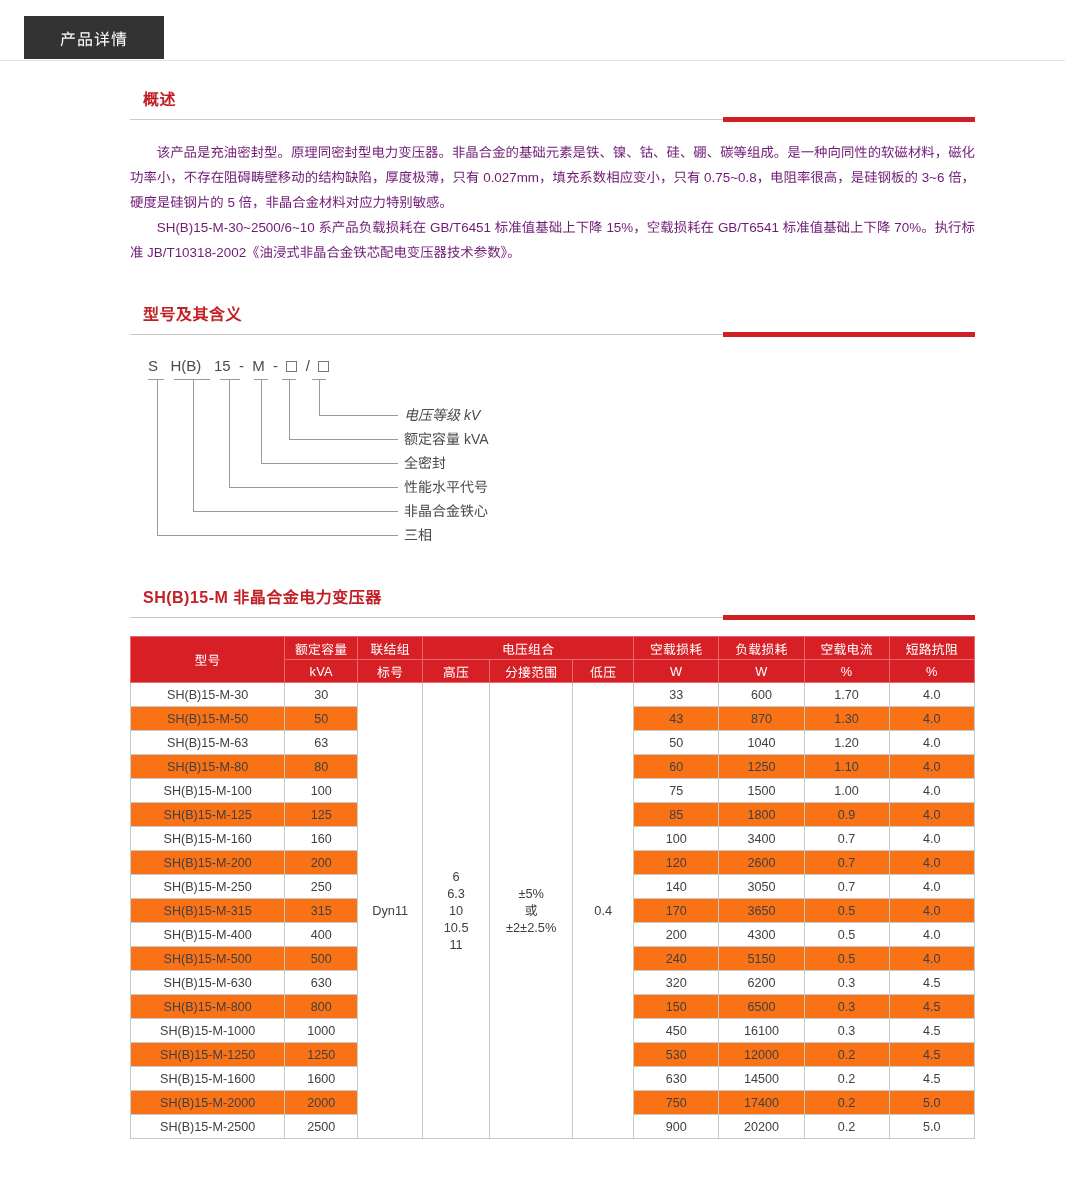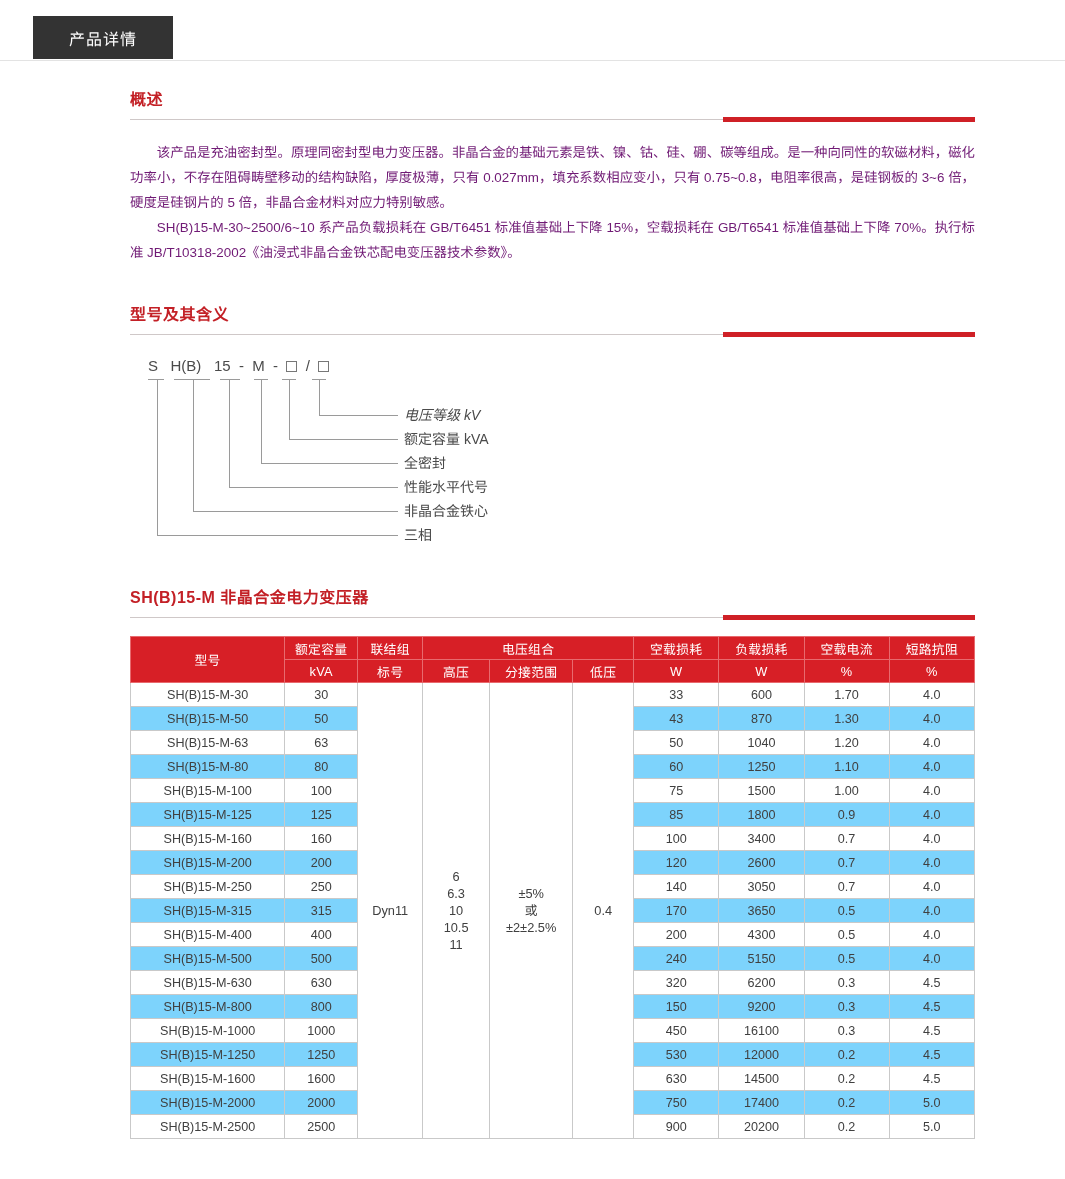--- a/index.html
+++ b/index.html
@@ -28,21 +28,21 @@
   .topbar-rule {
     position: absolute;
     left: 0;
     top: 60px;
     width: 1065px;
     height: 1px;
     background: #e3e3e3;
   }
   .tab-active {
     position: absolute;
-    left: 33px;
+    left: 24px;
     top: 16px;
     width: 140px;
     height: 43px;
     background: #333333;
     color: #ffffff;
     font-size: 16px;
     letter-spacing: 1px;
     display: flex;
     align-items: center;
     justify-content: center;
@@ -52,21 +52,21 @@
   .section {
     position: absolute;
     left: 130px;
     width: 845px;
   }
   .sec-title {
     font-size: 16px;
     font-weight: bold;
     color: #c32026;
     letter-spacing: 0.5px;
-    margin: 0 0 7px 0;
+    margin: 0 0 7px 13px;
     line-height: 20px;
   }
   .sec-rule {
     position: relative;
     height: 5px;
     width: 845px;
   }
   .sec-rule .thin {
     position: absolute;
     left: 0; top: 2px;
@@ -158,21 +158,21 @@
     font-weight: normal;
   }
   table.spec thead th {
     background: #d71f26;
     color: #ffffff;
     border: 1px solid #e86a6e;
     font-size: 12.8px;
     height: 23px;
     letter-spacing: 0.3px;
   }
-  table.spec tbody tr.alt td { background: #7dd3fc; }
+  table.spec tbody tr.alt td { background: #f97316; }
   table.spec tbody tr td { background: #ffffff; }
   table.spec tbody tr.alt td.merged,
   table.spec tbody tr td.merged { background: #ffffff; }
   td.merged {
     font-size: 12.8px;
     line-height: 17px;
   }
   .colw-model { width: 152px; }
   .colw-cap   { width: 72px; }
   .colw-conn  { width: 64px; }
@@ -405,21 +405,21 @@
           <td>630</td>
           <td>320</td>
           <td>6200</td>
           <td>0.3</td>
           <td>4.5</td>
         </tr>
         <tr class="alt">
           <td>SH(B)15-M-800</td>
           <td>800</td>
           <td>150</td>
-          <td>9200</td>
+          <td>6500</td>
           <td>0.3</td>
           <td>4.5</td>
         </tr>
         <tr>
           <td>SH(B)15-M-1000</td>
           <td>1000</td>
           <td>450</td>
           <td>16100</td>
           <td>0.3</td>
           <td>4.5</td>

